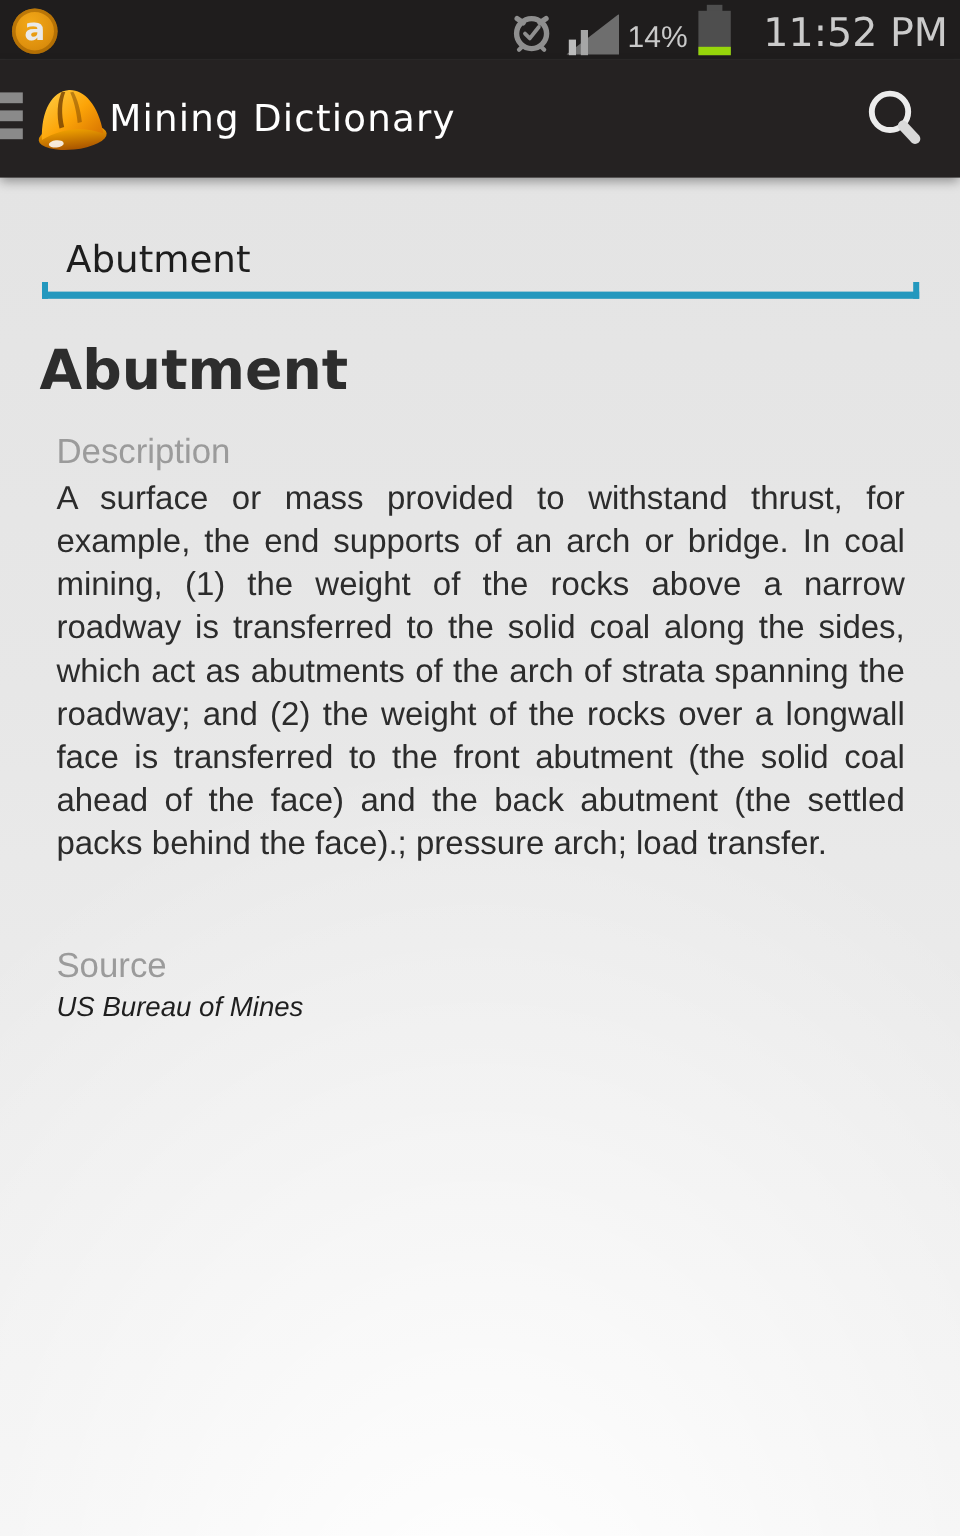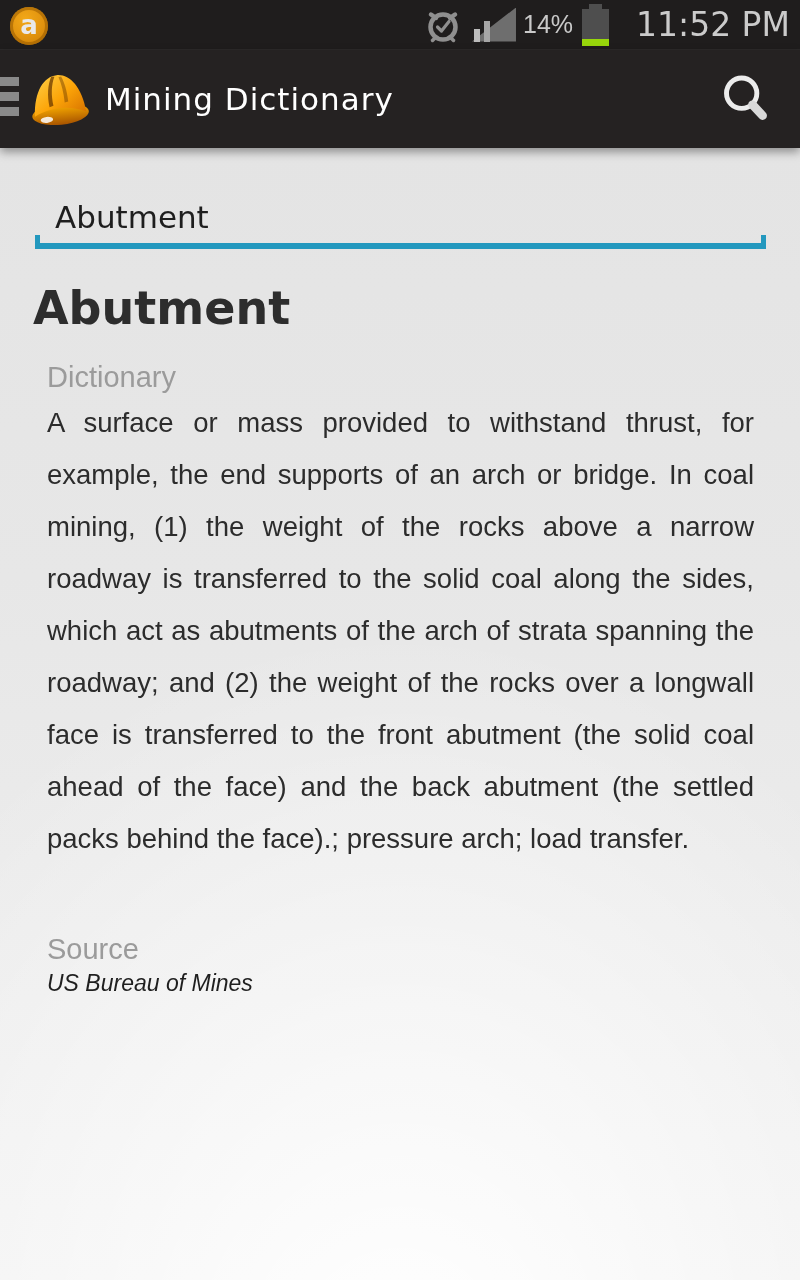--- a/index.html
+++ b/index.html
@@ -30,21 +30,21 @@
     position: absolute; left: 10px; top: 7px;
     width: 38px; height: 38px; border-radius: 50%;
     background: radial-gradient(circle at 40% 32%, #f2a818 0%, #e0920e 55%, #c77c06 100%);
     box-shadow: inset 0 0 0 3px rgba(150,90,0,.55);
     display: flex; align-items: center; justify-content: center;
   }
   .notif-app-icon span {
     color: #e9e9e9; font-weight: bold; font-size: 26px; line-height: 1;
     font-family: "DejaVu Sans", sans-serif; transform: translateY(-1px);
   }
-  .sb-group { display: flex; align-items: center; gap: 7px; }
+  .sb-group { display: flex; align-items: flex-end; gap: 7px; }
 
   .alarm-icon { width: 40px; height: 40px; }
 
   .signal-icon { position: relative; width: 44px; height: 34px; margin-left: 2px; }
   .signal-icon .tri {
     position: absolute; inset: 0;
     background: #6e6e6e;
     clip-path: polygon(100% 0, 100% 100%, 0 100%);
   }
   .signal-icon .bar1, .signal-icon .bar2 {
@@ -79,21 +79,21 @@
   }
   .drawer-handle {
     position: absolute; left: 0; top: 27px;
     display: flex; flex-direction: column; gap: 6px;
   }
   .drawer-handle i { display: block; width: 19px; height: 9px; background: #8a8a8a; }
 
   .helmet-icon { width: 64px; height: 70px; margin-left: 27px; transform: rotate(-6deg); }
 
   .app-title {
-    color: #ffffff; font-size: 31px; margin-left: 14px; letter-spacing: 1px;
+    color: #ffffff; font-size: 31px; letter-spacing: 1px;
     font-family: "DejaVu Sans", cursive;
   }
   .search-action {
     margin-left: auto; margin-right: 22px;
     width: 64px; height: 64px;
     display: flex; align-items: center; justify-content: center;
     background: transparent; border: none; cursor: pointer;
   }
 
   
@@ -125,21 +125,21 @@
     font-size: 46px; font-weight: bold; color: #2d2d2d; letter-spacing: 0px;
     font-family: "DejaVu Sans", cursive;
   }
 
   .section-label {
     margin: 26px 47px 0 47px;
     font-size: 29px; color: #9b9b9b;
   }
   .description-text {
     margin: 3px 46px 0 47px;
-    font-size: 27.5px; line-height: 52px; color: #2c2c2c;
+    font-size: 27.5px; line-height: 36px; color: #2c2c2c;
     text-align: justify;
   }
   .source-label { margin-top: 68px; }
   .source-text {
     margin: 4px 47px 16px 47px;
     font-size: 23px; font-style: italic; color: #1f1f1f;
   }
 </style>
 </head>
 <body>
@@ -210,20 +210,20 @@
 
   <div class="content">
 
     <div class="edittext">
       <input type="text" value="Abutment" style="">
       <div class="underline"></div>
     </div>
 
     <h1 class="term-heading">Abutment</h1>
 
-    <div class="section-label">Dictionary</div>
+    <div class="section-label">Description</div>
     <p class="description-text">A surface or mass provided to withstand thrust, for example, the end supports of an arch or bridge. In coal mining, (1) the weight of the rocks above a narrow roadway is transferred to the solid coal along the sides, which act as abutments of the arch of strata spanning the roadway; and (2) the weight of the rocks over a longwall face is transferred to the front abutment (the solid coal ahead of the face) and the back abutment (the settled packs behind the face).; pressure arch; load transfer.</p>
 
     <div class="section-label source-label">Source</div>
     <div class="source-text">US Bureau of Mines</div>
 
   </div>
 </div>
 
 </body></html>

